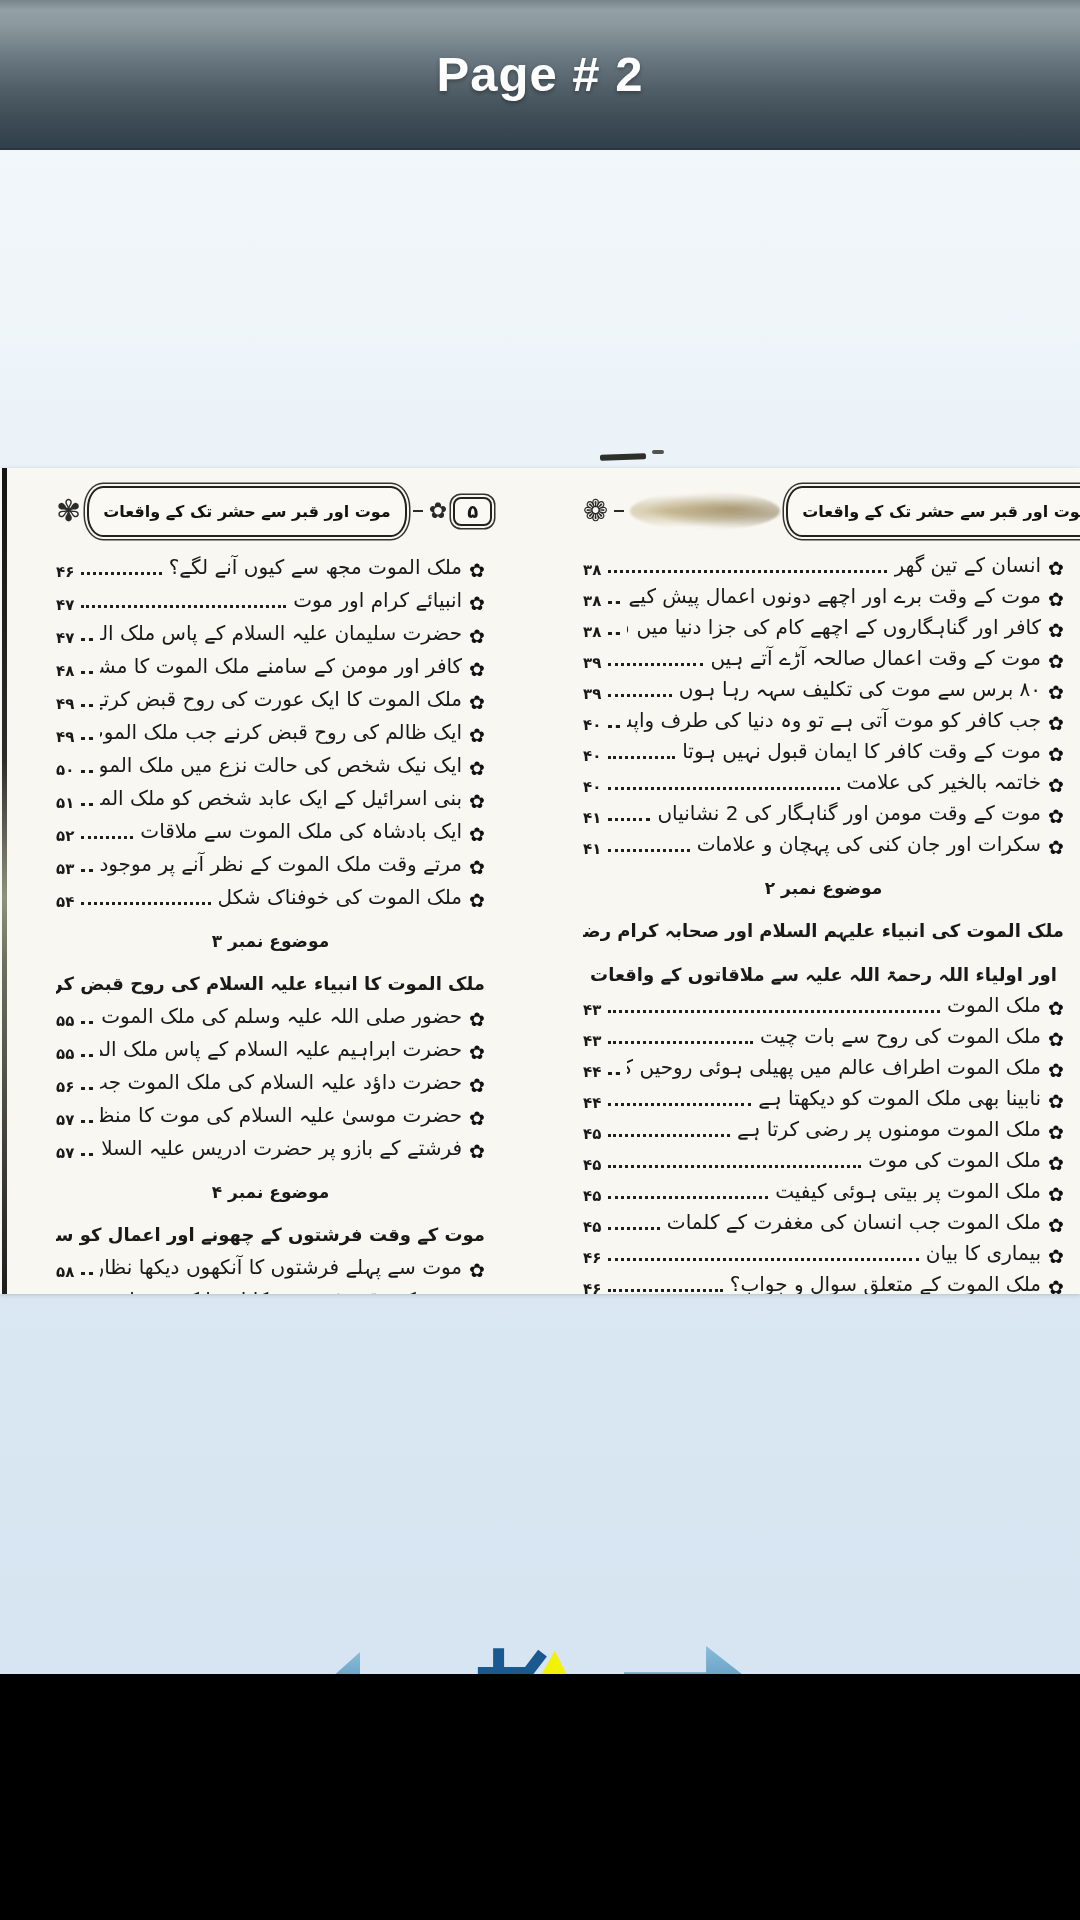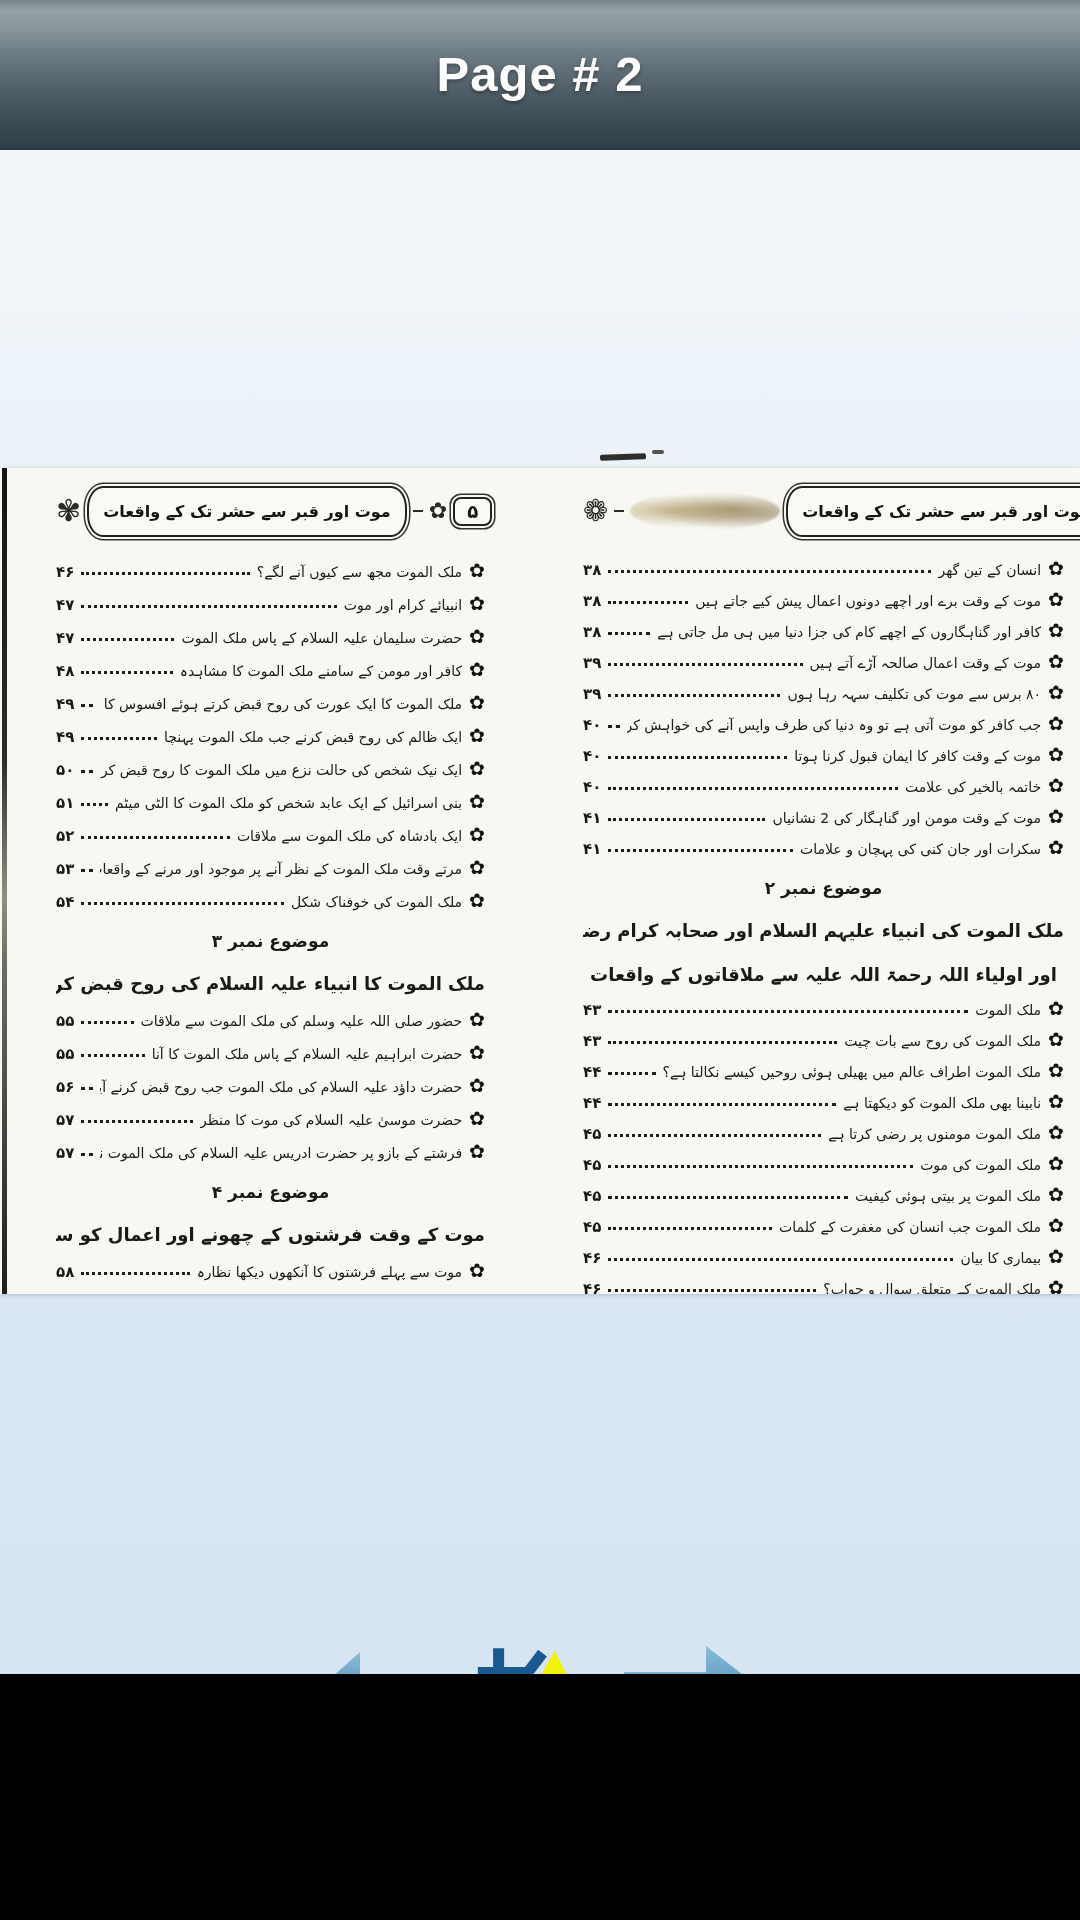--- a/index.html
+++ b/index.html
@@ -63,21 +63,21 @@
       radial-gradient(ellipse at 68% 45%, rgba(110,85,25,.42), transparent 60%),
       radial-gradient(ellipse at 90% 60%, rgba(90,70,30,.30), transparent 55%);
     filter:blur(1px);
   }
 
   
   .row { display:flex; align-items:flex-end; gap:7px; height:33px; overflow:hidden; }
   .page-right .row { height:31px; }
   .bullet { flex:none; font-size:19px; line-height:1.25; color:#111; }
   .bullet::before { content:"✿"; }
-  .rtext { flex:0 1 auto; font-size:14px; font-weight:500; white-space:nowrap; overflow:hidden; line-height:1.6; }
+  .rtext { flex:0 1 auto; font-size:20px; font-weight:500; white-space:nowrap; overflow:hidden; line-height:1.6; }
   .leader { flex:1 1 12px; min-width:12px; border-bottom:3px dotted #1f1f1d; margin-bottom:8px; }
   .num { flex:none; font-size:15px; font-weight:bold; line-height:1.5; }
 
   .row[data-type="heading"], .row[data-type="subtitle"] { justify-content:center; }
   .row[data-type="heading"] { height:42px; }
   .row[data-type="heading"] .rtext { font-size:17px; font-weight:bold; }
   .row[data-type="subtitle"] { height:44px; }
   .row[data-type="subtitle"] .rtext { font-size:18px; font-weight:bold; }
 
   
@@ -328,21 +328,21 @@
             <span class="num">۳۹</span>
           </div>
           <div class="row" data-type="entry">
             <span class="bullet"></span>
             <span class="rtext">جب کافر کو موت آتی ہے تو وہ دنیا کی طرف واپس آنے کی خواہش کرتا ہے</span>
             <span class="leader"></span>
             <span class="num">۴۰</span>
           </div>
           <div class="row" data-type="entry">
             <span class="bullet"></span>
-            <span class="rtext">موت کے وقت کافر کا ایمان قبول کرنا ہوتا</span>
+            <span class="rtext">موت کے وقت کافر کا ایمان قبول نہیں ہوتا</span>
             <span class="leader"></span>
             <span class="num">۴۰</span>
           </div>
           <div class="row" data-type="entry">
             <span class="bullet"></span>
             <span class="rtext">خاتمہ بالخیر کی علامت</span>
             <span class="leader"></span>
             <span class="num">۴۰</span>
           </div>
           <div class="row" data-type="entry">

